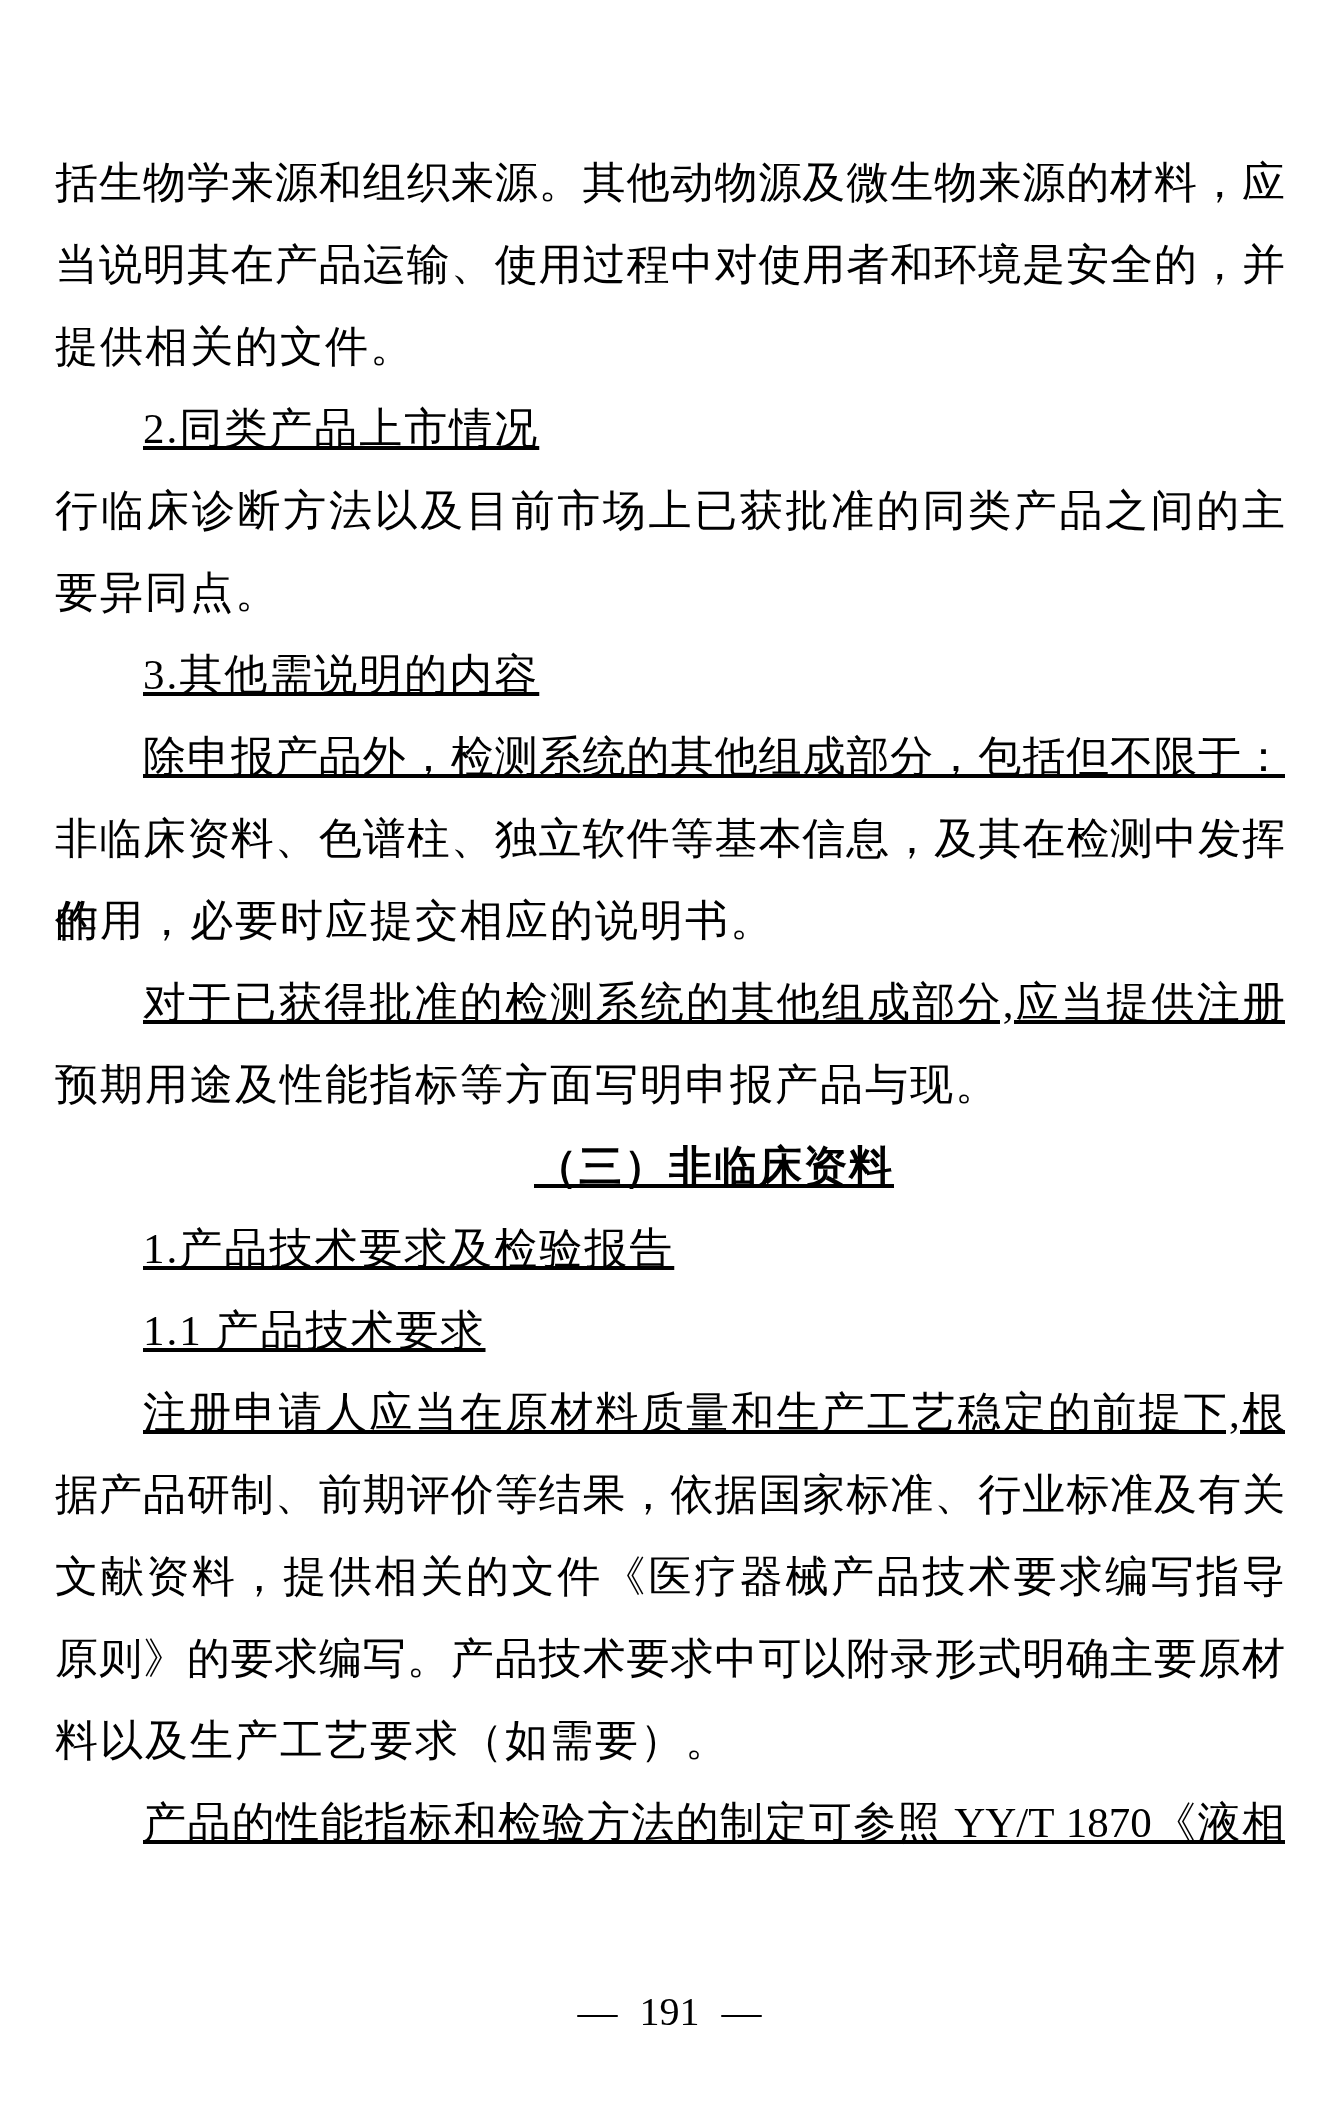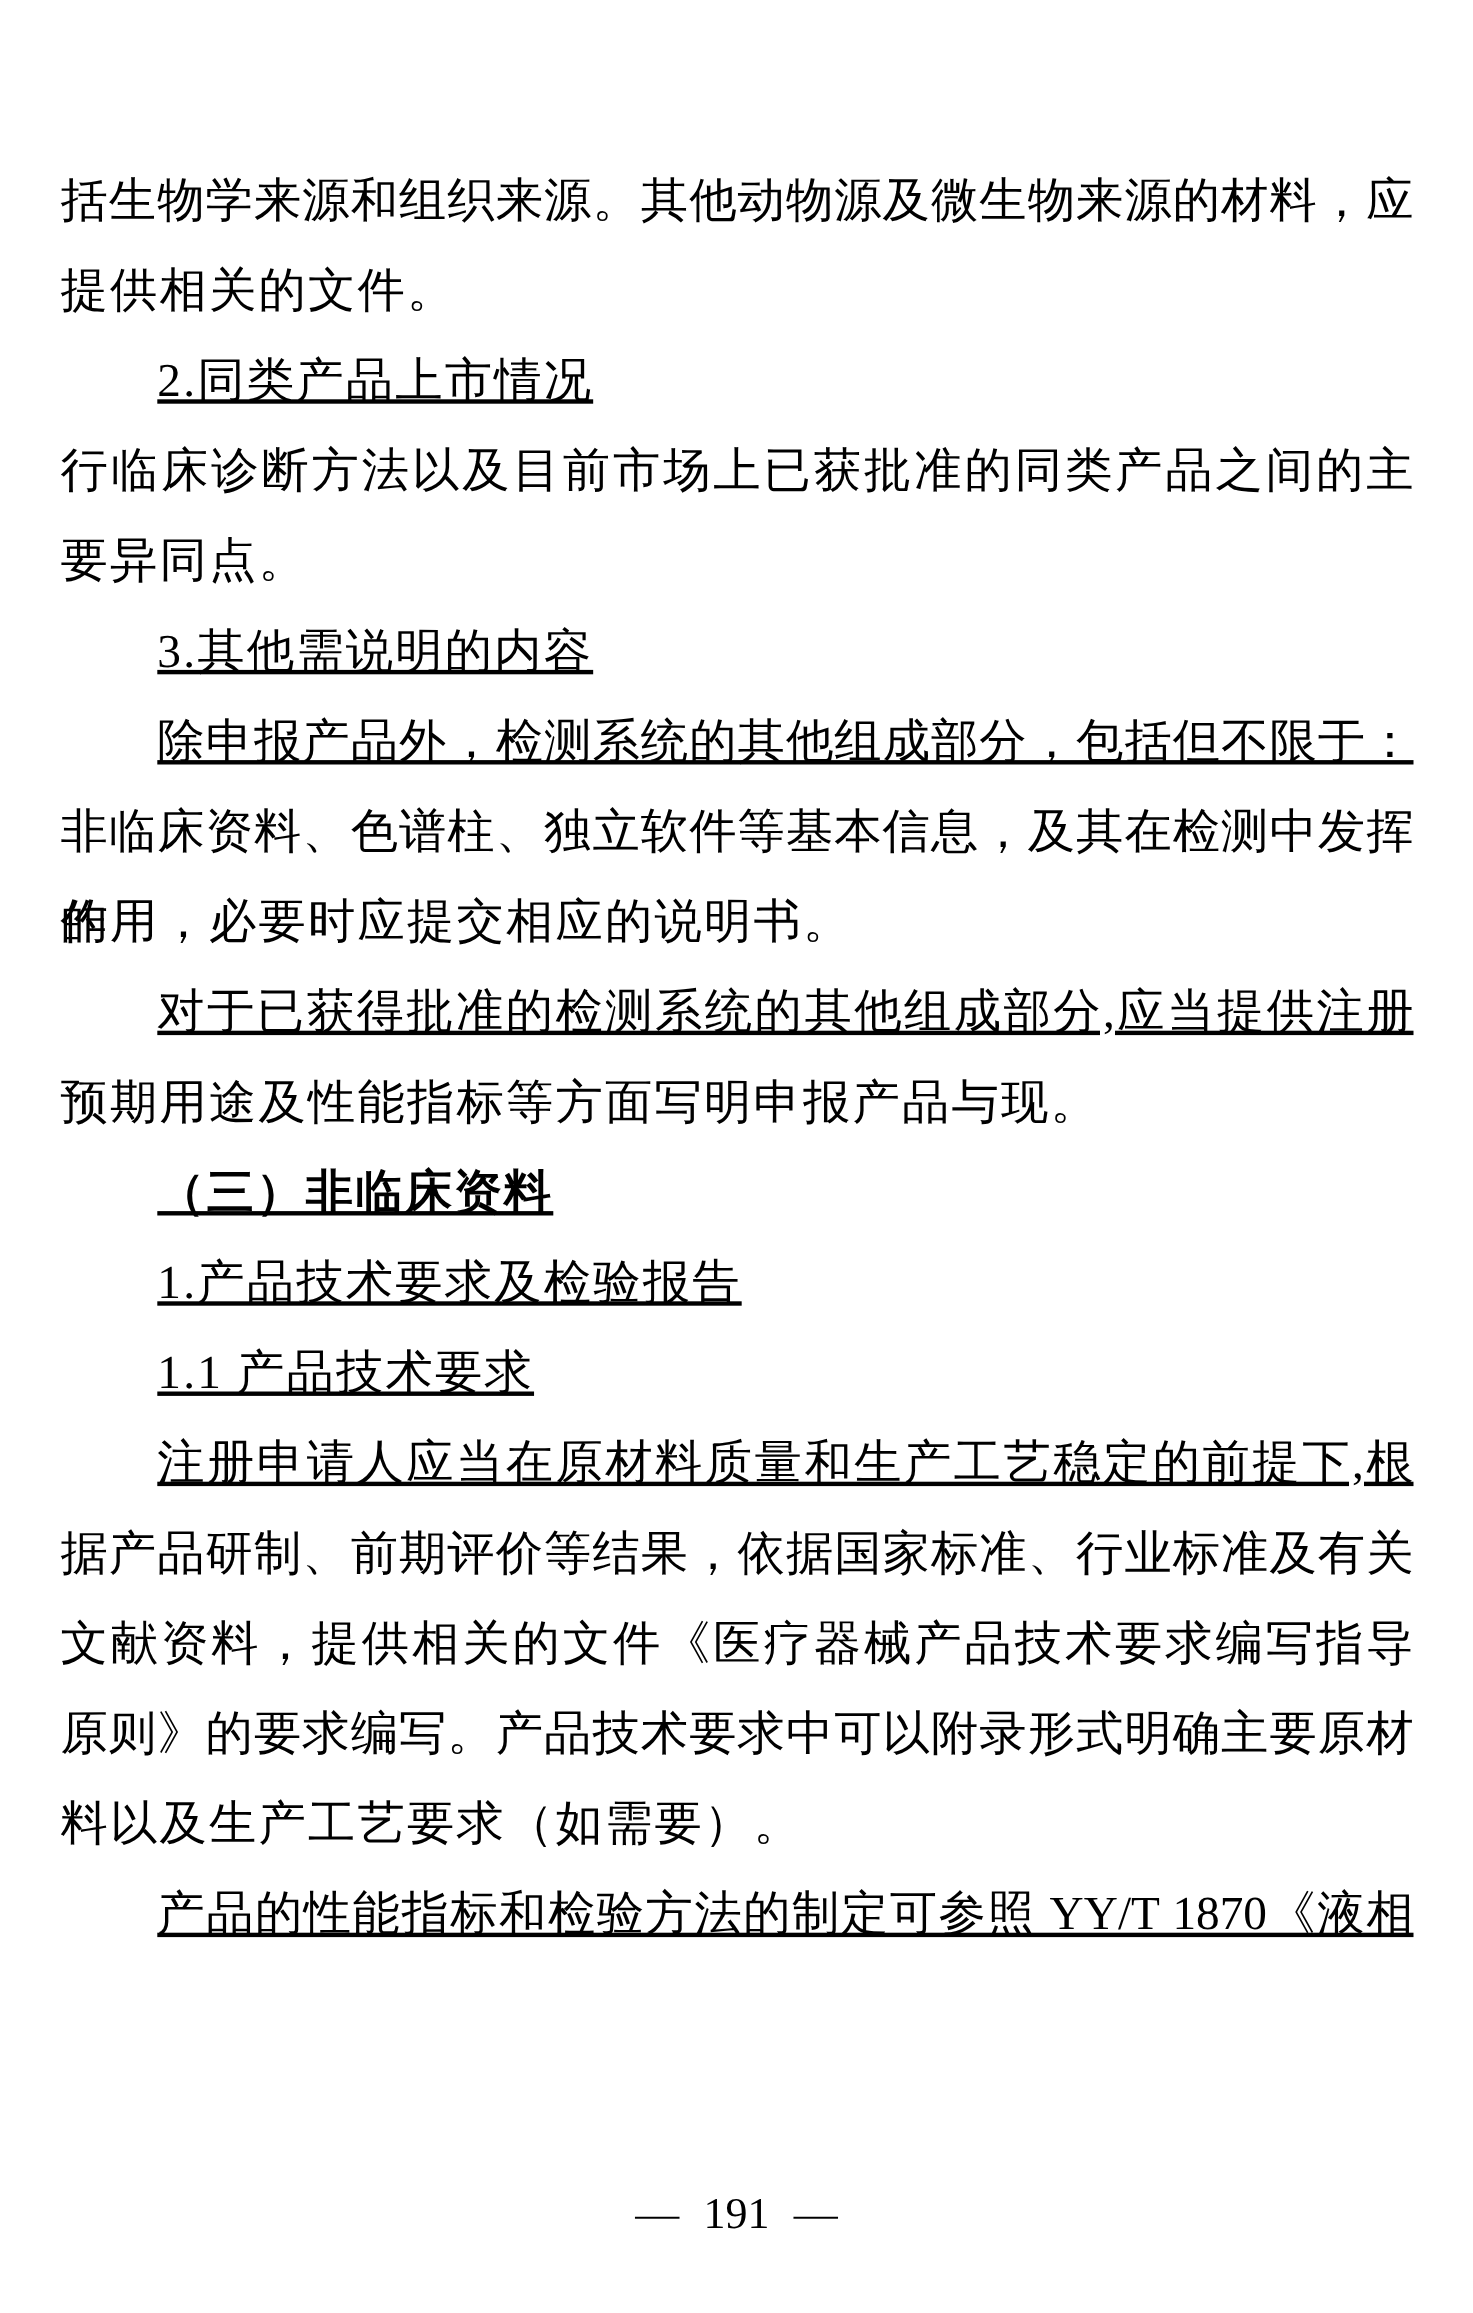--- a/index.html
+++ b/index.html
@@ -37,40 +37,42 @@
     text-justify: inter-character;
     letter-spacing: 0;
     white-space: normal;
   }
   .line.indent {
     text-indent: 88px;
     text-decoration: underline;
   }
   .line.bold {
     font-weight: bold;
+    text-align: center;
   }
   .footer {
     position: absolute;
     top: 1990px;
     left: 0;
     width: 100%;
     display: flex;
     justify-content: center;
     align-items: center;
     gap: 22px;
     font-size: 40px;
     line-height: 44px;
   }
 </style>
 </head>
 <body>
 
 <div class="page">
   <div class="content" id="content">
       <div class="line justify">括生物学来源和组织来源。其他动物源及微生物来源的材料，应</div>
+      <div class="line justify">当说明其在产品运输、使用过程中对使用者和环境是安全的，并</div>
       <div class="line">提供相关的文件。</div>
       <div class="line indent">2.同类产品上市情况</div>
       <div class="line justify">行临床诊断方法以及目前市场上已获批准的同类产品之间的主</div>
       <div class="line">要异同点。</div>
       <div class="line indent">3.其他需说明的内容</div>
       <div class="line justify indent">除申报产品外，检测系统的其他组成部分，包括但不限于：</div>
       <div class="line justify">非临床资料、色谱柱、独立软件等基本信息，及其在检测中发挥的</div>
       <div class="line">作用，必要时应提交相应的说明书。</div>
       <div class="line justify indent">对于已获得批准的检测系统的其他组成部分,应当提供注册</div>
       <div class="line">预期用途及性能指标等方面写明申报产品与现。</div>

